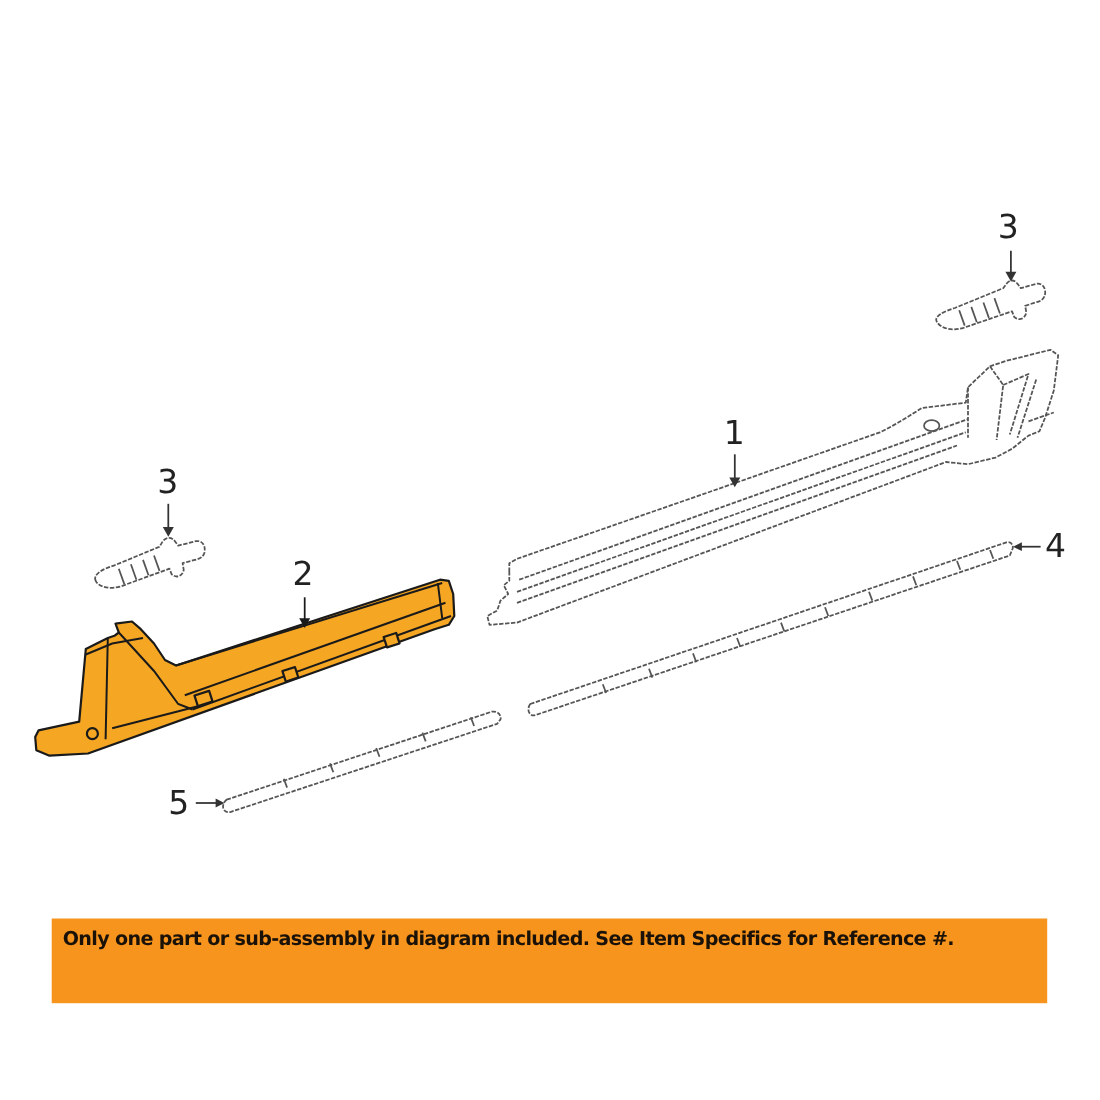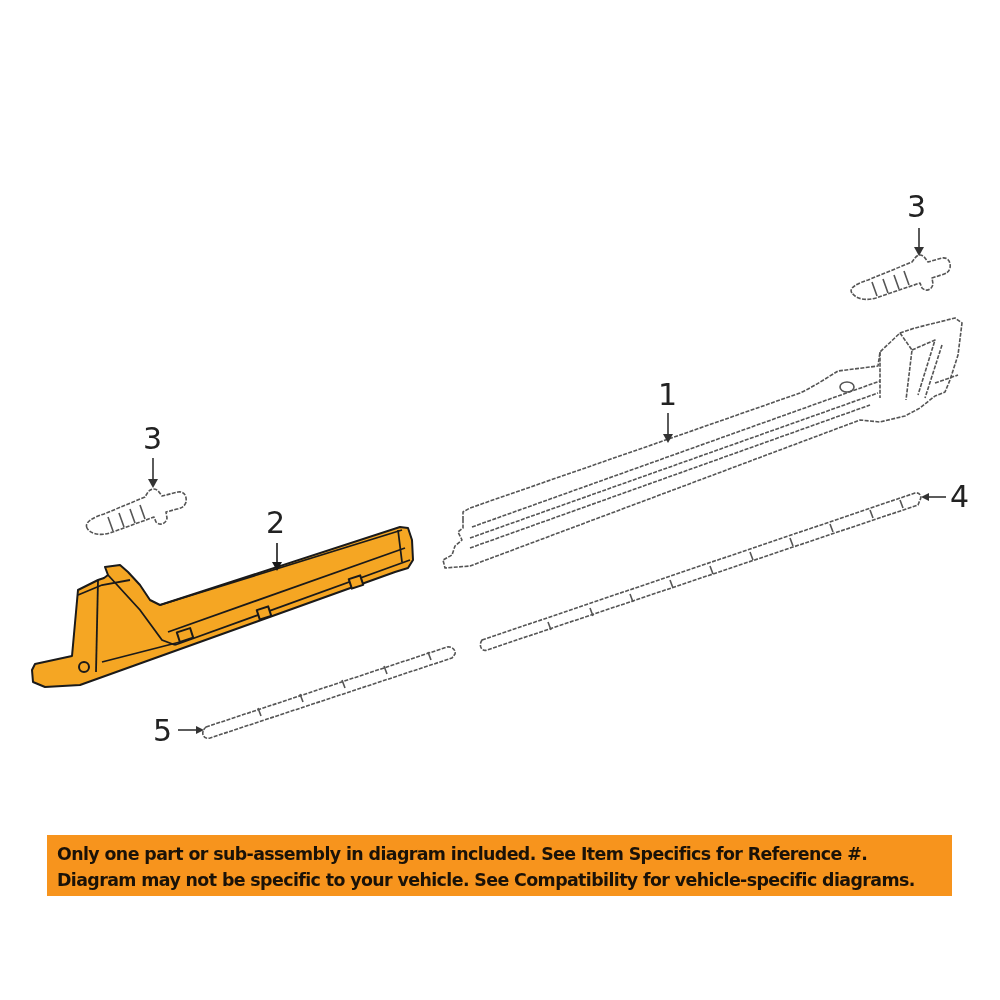--- a/index.html
+++ b/index.html
@@ -1,20 +1,20 @@
 <!DOCTYPE html>
 <html><head>
   <meta charset="utf-8">
   <style>
     html, body { margin: 0; padding: 0; background: #ffffff; }
     body { width: 1000px; height: 1000px; position: relative; overflow: hidden; font-family: "DejaVu Sans", sans-serif; }
     #diagram { position: absolute; left: 0; top: 0; width: 1000px; height: 1000px; }
     .callout { position: absolute; font-family: "DejaVu Sans", sans-serif; font-size: 30px; color: #222; line-height: 1; }
     .banner {
-      position: absolute; left: 47px; top: 835px; width: 905px; height: 61px;
+      position: absolute; left: 47px; top: 835px; width: 905px; height: 77px;
       background: #f7941d; box-sizing: border-box; padding: 6px 0 0 10px;
     }
     .banner-line {
       font-family: "DejaVu Sans", sans-serif; font-weight: bold; font-size: 17.4px;
       color: #1a1208; letter-spacing: -0.6px; line-height: 26px; white-space: nowrap;
     }
     .line-art { fill: none; stroke: #555; stroke-width: 1.6; stroke-dasharray: 4 1.4; stroke-linejoin: round; }
     .line-solid { fill: none; stroke: #555; stroke-width: 1.6; }
     .orange-fill { fill: #f5a623; stroke: #1a1a1a; stroke-width: 2; stroke-linejoin: round; }
     .orange-line { fill: none; stroke: #1a1a1a; stroke-width: 1.8; }
@@ -90,14 +90,13 @@
 
 <div class="callout" style="left:907px; top:192px;">3</div>
 <div class="callout" style="left:143px; top:424px;">3</div>
 <div class="callout" style="left:658px; top:380px;">1</div>
 <div class="callout" style="left:266px; top:508px;">2</div>
 <div class="callout" style="left:950px; top:482px;">4</div>
 <div class="callout" style="left:153px; top:716px;">5</div>
 
 <div class="banner">
   <div class="banner-line">Only one part or sub-assembly in diagram included. See Item Specifics for Reference #.</div>
-  <div class="banner-line">Diagram may not be specific to your vehicle. See Compatibility for vehicle-specific diagrams.</div>
 </div>
 
 </body></html>

